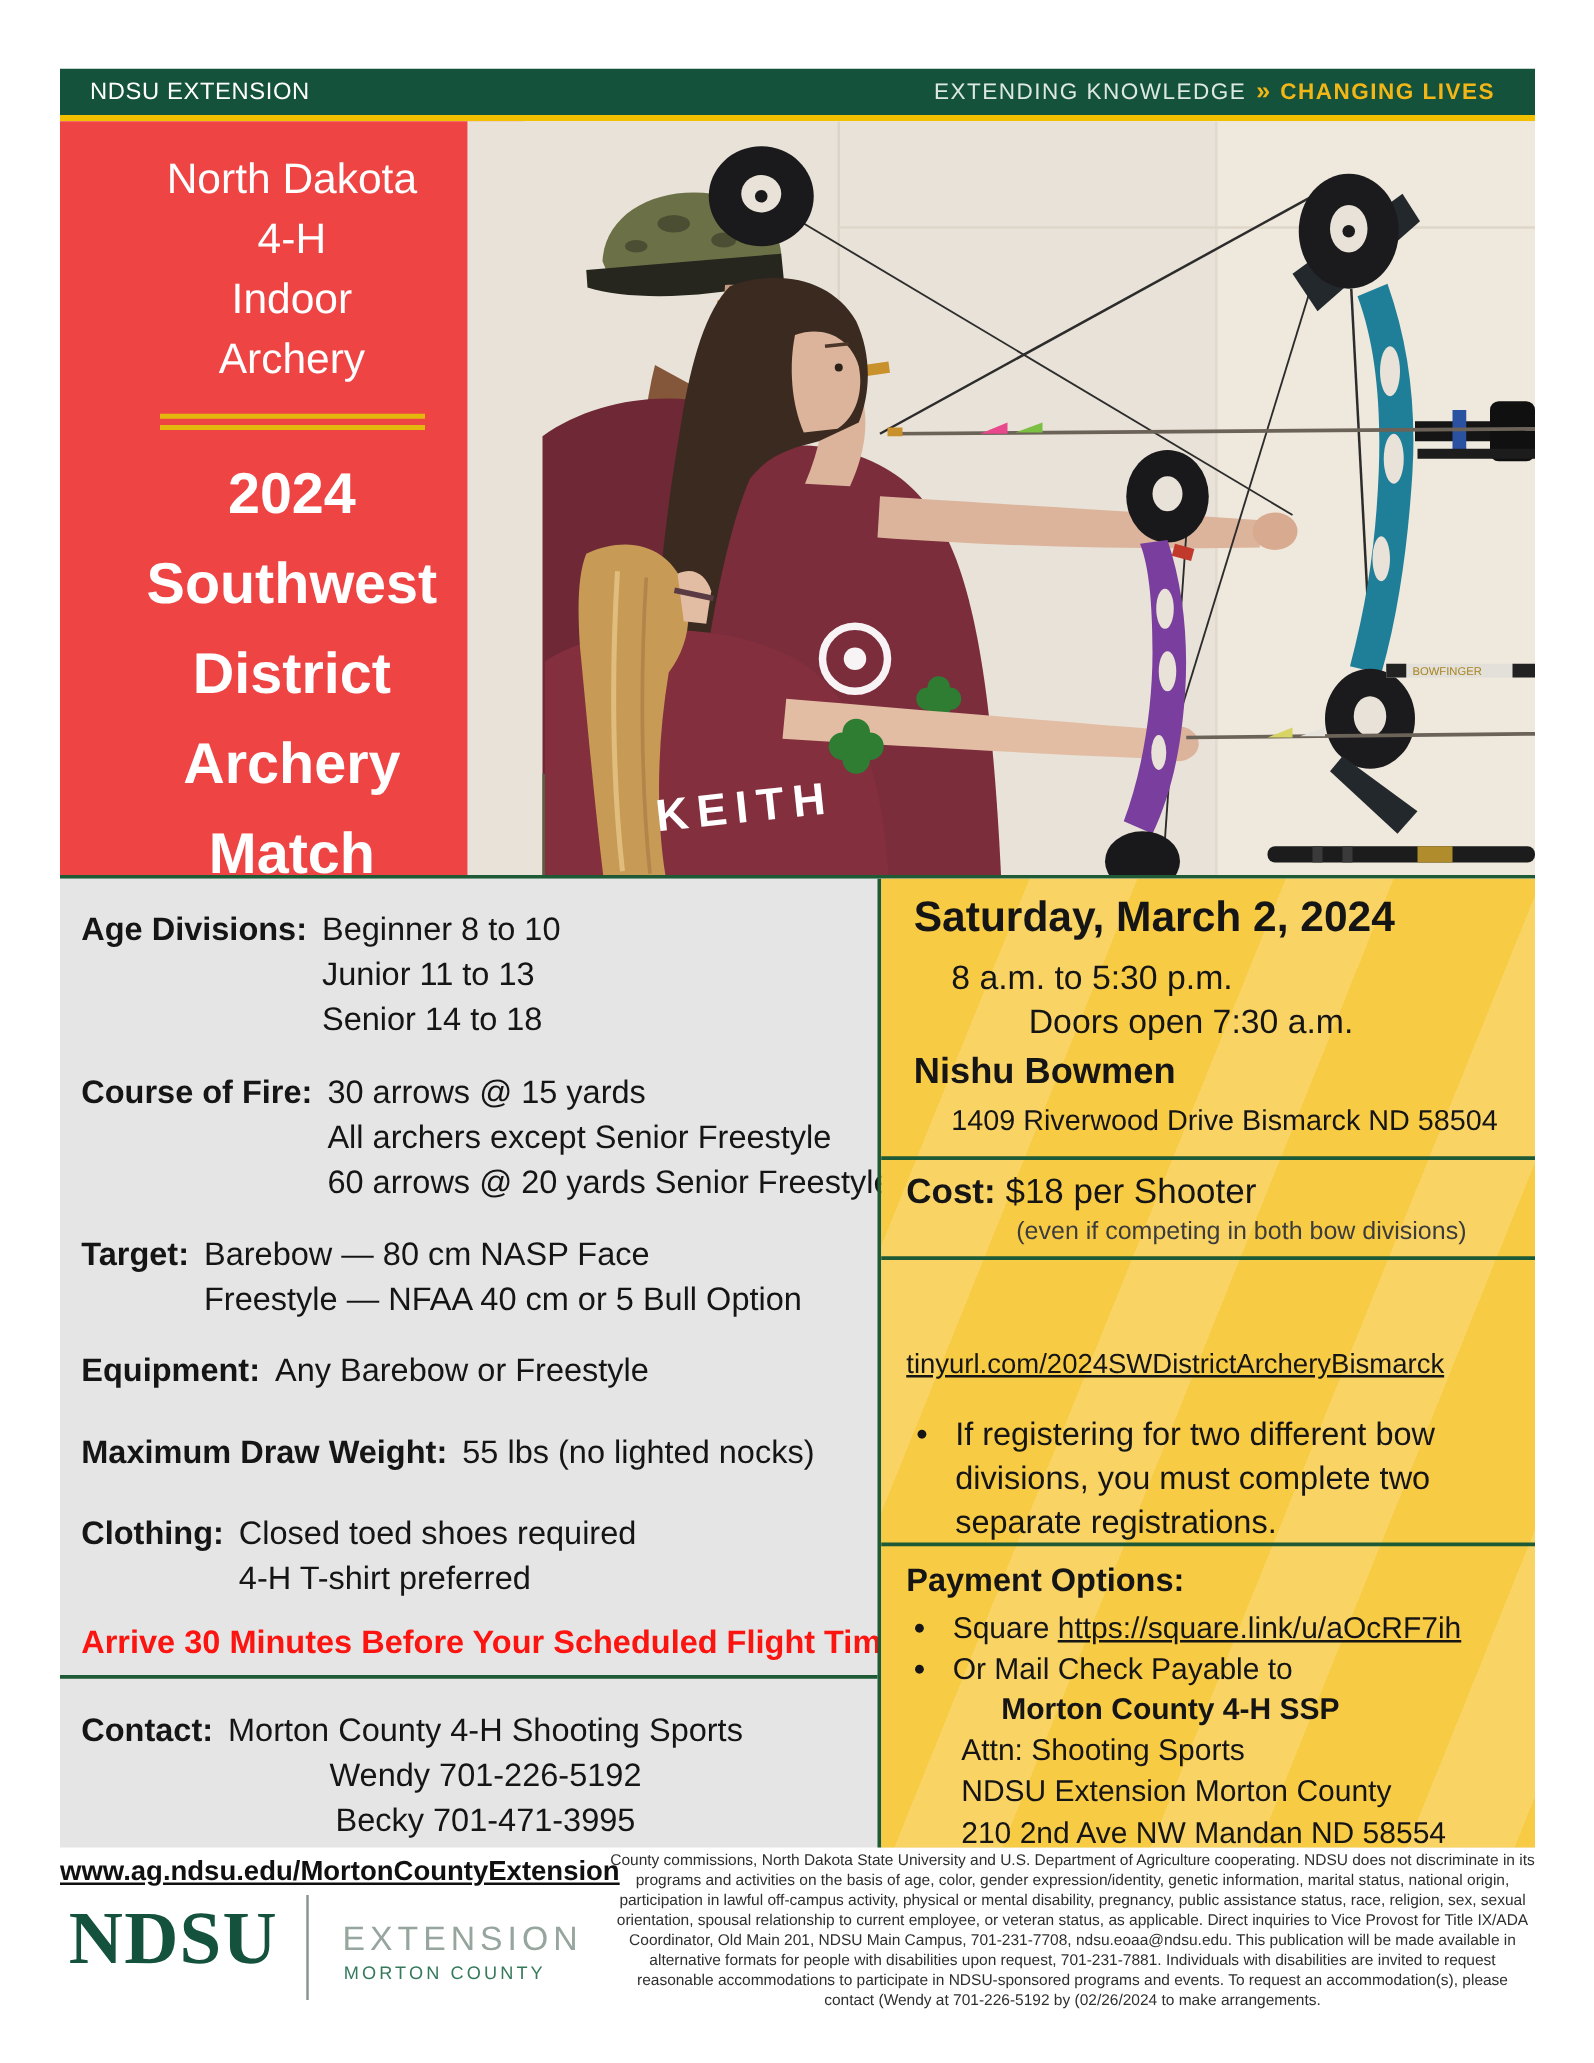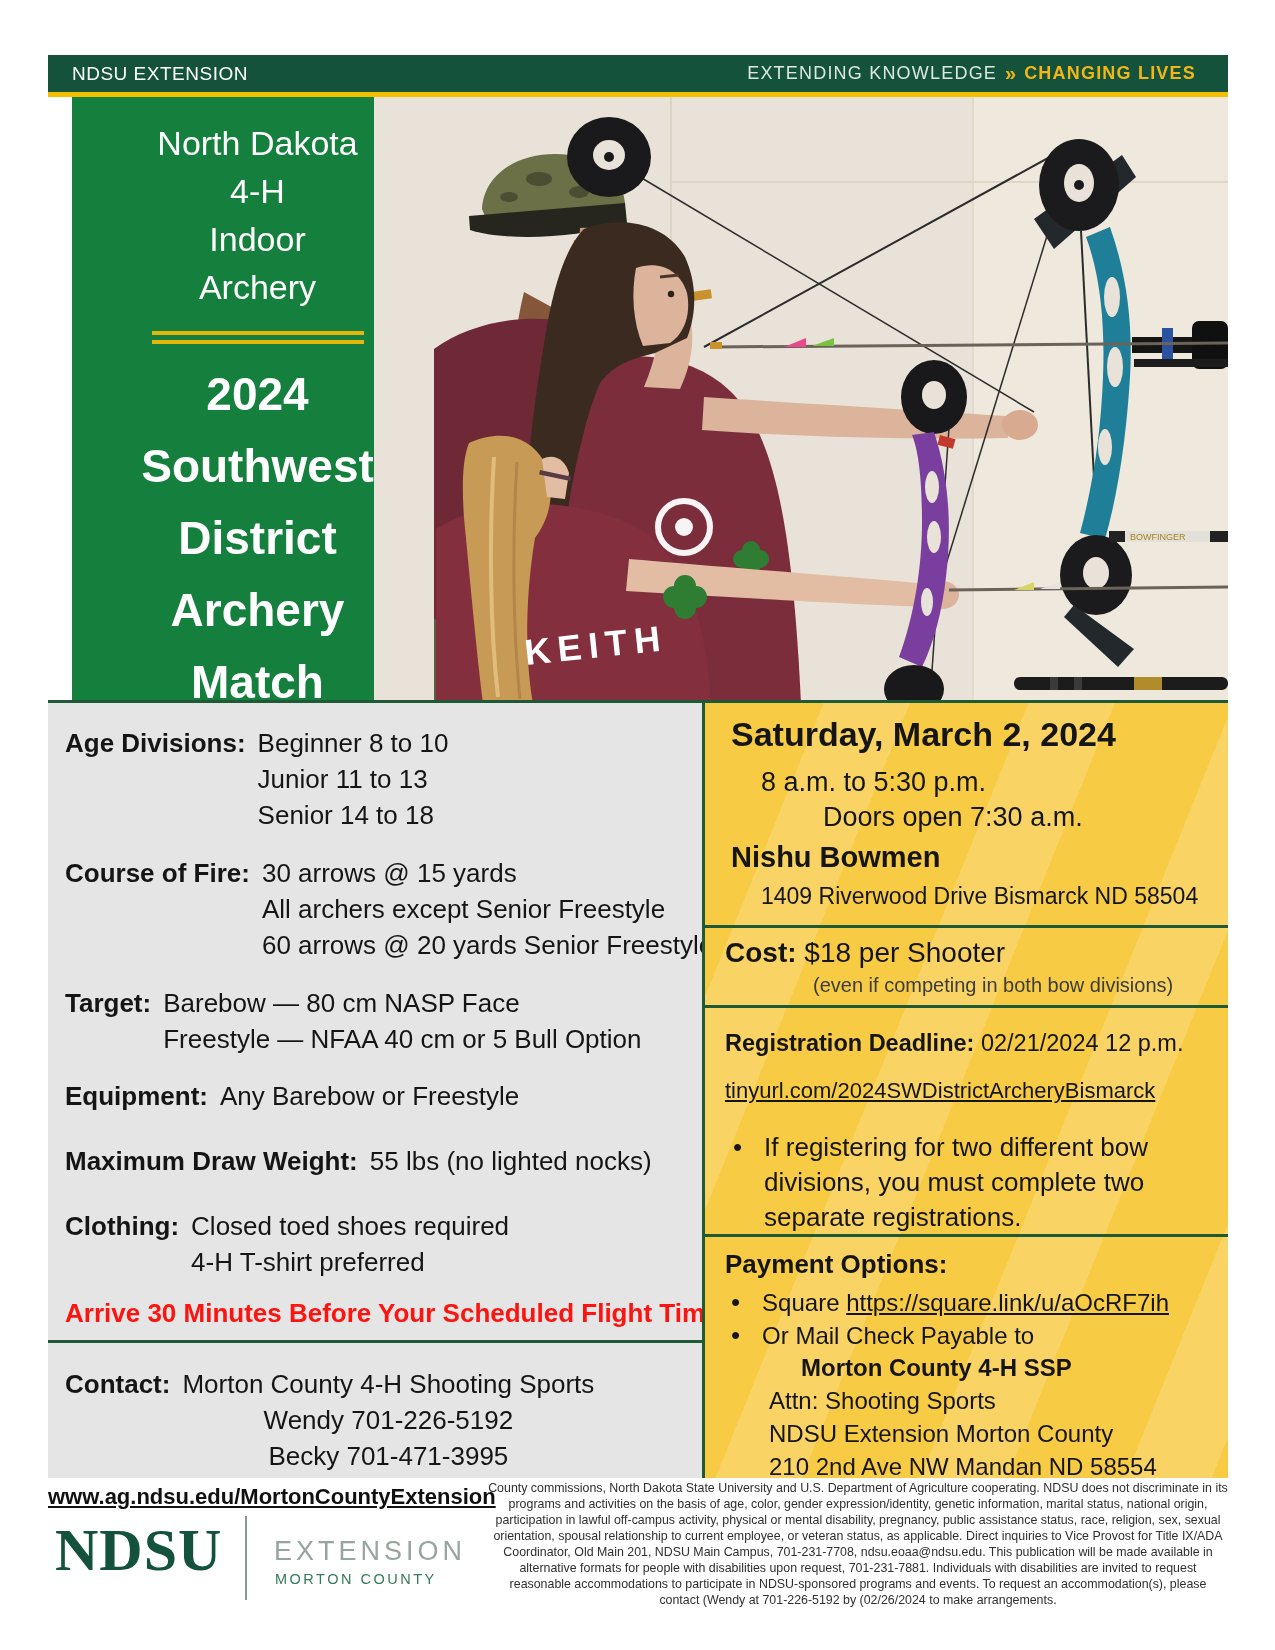--- a/index.html
+++ b/index.html
@@ -10,21 +10,21 @@
   .topbar{position:absolute;left:48px;top:55px;width:1180px;height:37px;background:#14523c;
           display:flex;align-items:center;justify-content:space-between;padding:0;box-sizing:border-box;}
   .brand{color:#ffffff;font-size:19px;letter-spacing:0.5px;padding-left:24px;white-space:nowrap;}
   .tagline{display:flex;align-items:center;gap:8px;padding-right:32px;white-space:nowrap;}
   .tag-left{color:#dde8e1;font-size:18px;letter-spacing:1.2px;}
   .tag-chev{color:#f2b717;font-size:20px;font-weight:700;}
   .tag-right{color:#f2b717;font-size:18px;font-weight:700;letter-spacing:1.2px;}
   .goldline{position:absolute;left:48px;top:92px;width:1180px;height:5px;background:#f3c000;}
 
   
-  .green-panel{position:absolute;left:48px;top:97px;width:371px;height:603px;background:#15803d;text-align:center;margin-left:24px;}
+  .green-panel{position:absolute;left:48px;top:97px;width:371px;height:603px;background:#ef4444;text-align:center;}
   .program{margin-top:22px;color:#ffffff;font-size:34px;line-height:48px;font-weight:400;}
   .panel-divider{margin:20px auto 14px auto;width:212px;}
   .panel-divider .bar{height:4px;background:#e3b70c;margin-bottom:5px;}
   .big-title{color:#ffffff;font-weight:700;font-size:46px;line-height:72px;}
 
   .photo{position:absolute;left:374px;top:97px;width:854px;height:603px;overflow:hidden;background:#e9e2d8;}
   .photo svg{display:block;width:854px;height:607px;}
 
   
   .main-topline{position:absolute;left:48px;top:700px;width:1180px;height:3px;background:#1d5a35;}
@@ -323,25 +323,20 @@
       <div class="rsec b" style="top:225px;height:80px;">
         <div class="r-item cost-line" style="left:20px;top:9px;">
           <span class="lbl">Cost:</span>
           <span> </span>
           <span>$18 per Shooter</span>
         </div>
         <div class="r-item cost-note" style="left:108px;top:46px;">(even if competing in both bow divisions)</div>
       </div>
 
       <div class="rsec b" style="top:305px;height:229px;">
-        <div class="r-item reg-line" style="left:20px;top:22px;">
-          <span class="lbl">Registration Deadline:</span>
-          <span> </span>
-          <span>02/21/2024 12 p.m.</span>
-        </div>
         <a class="r-item reg-link" style="left:20px;top:70px;" href="#">tinyurl.com/2024SWDistrictArcheryBismarck</a>
         <div class="r-item bullet" style="left:28px;top:122px;">
           <span class="blines">
             <div>If registering for two different bow</div>
             <div>divisions, you must complete two</div>
             <div>separate registrations.</div>
           </span>
         </div>
       </div>
 

